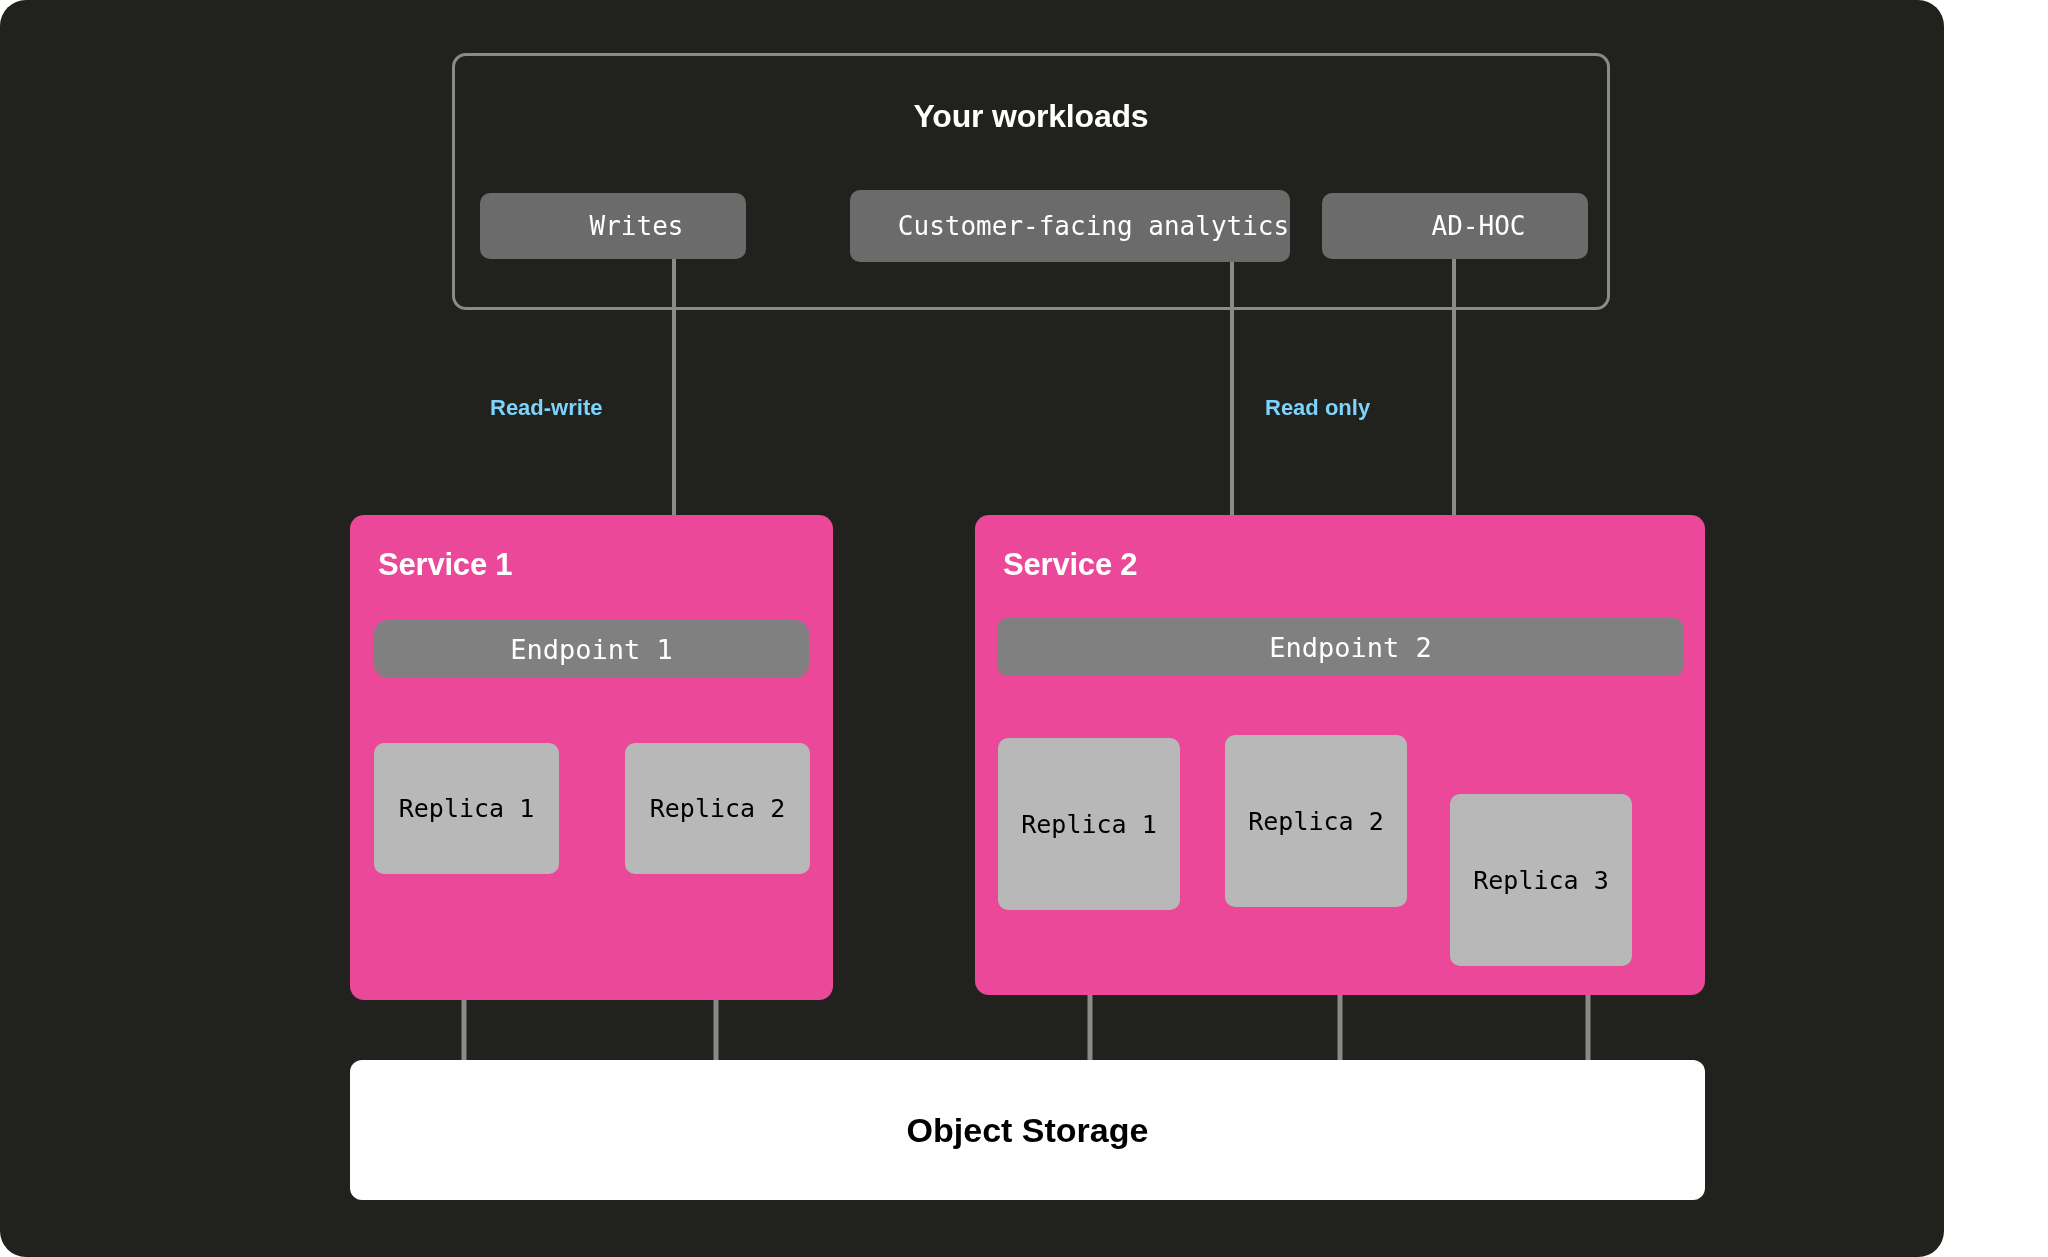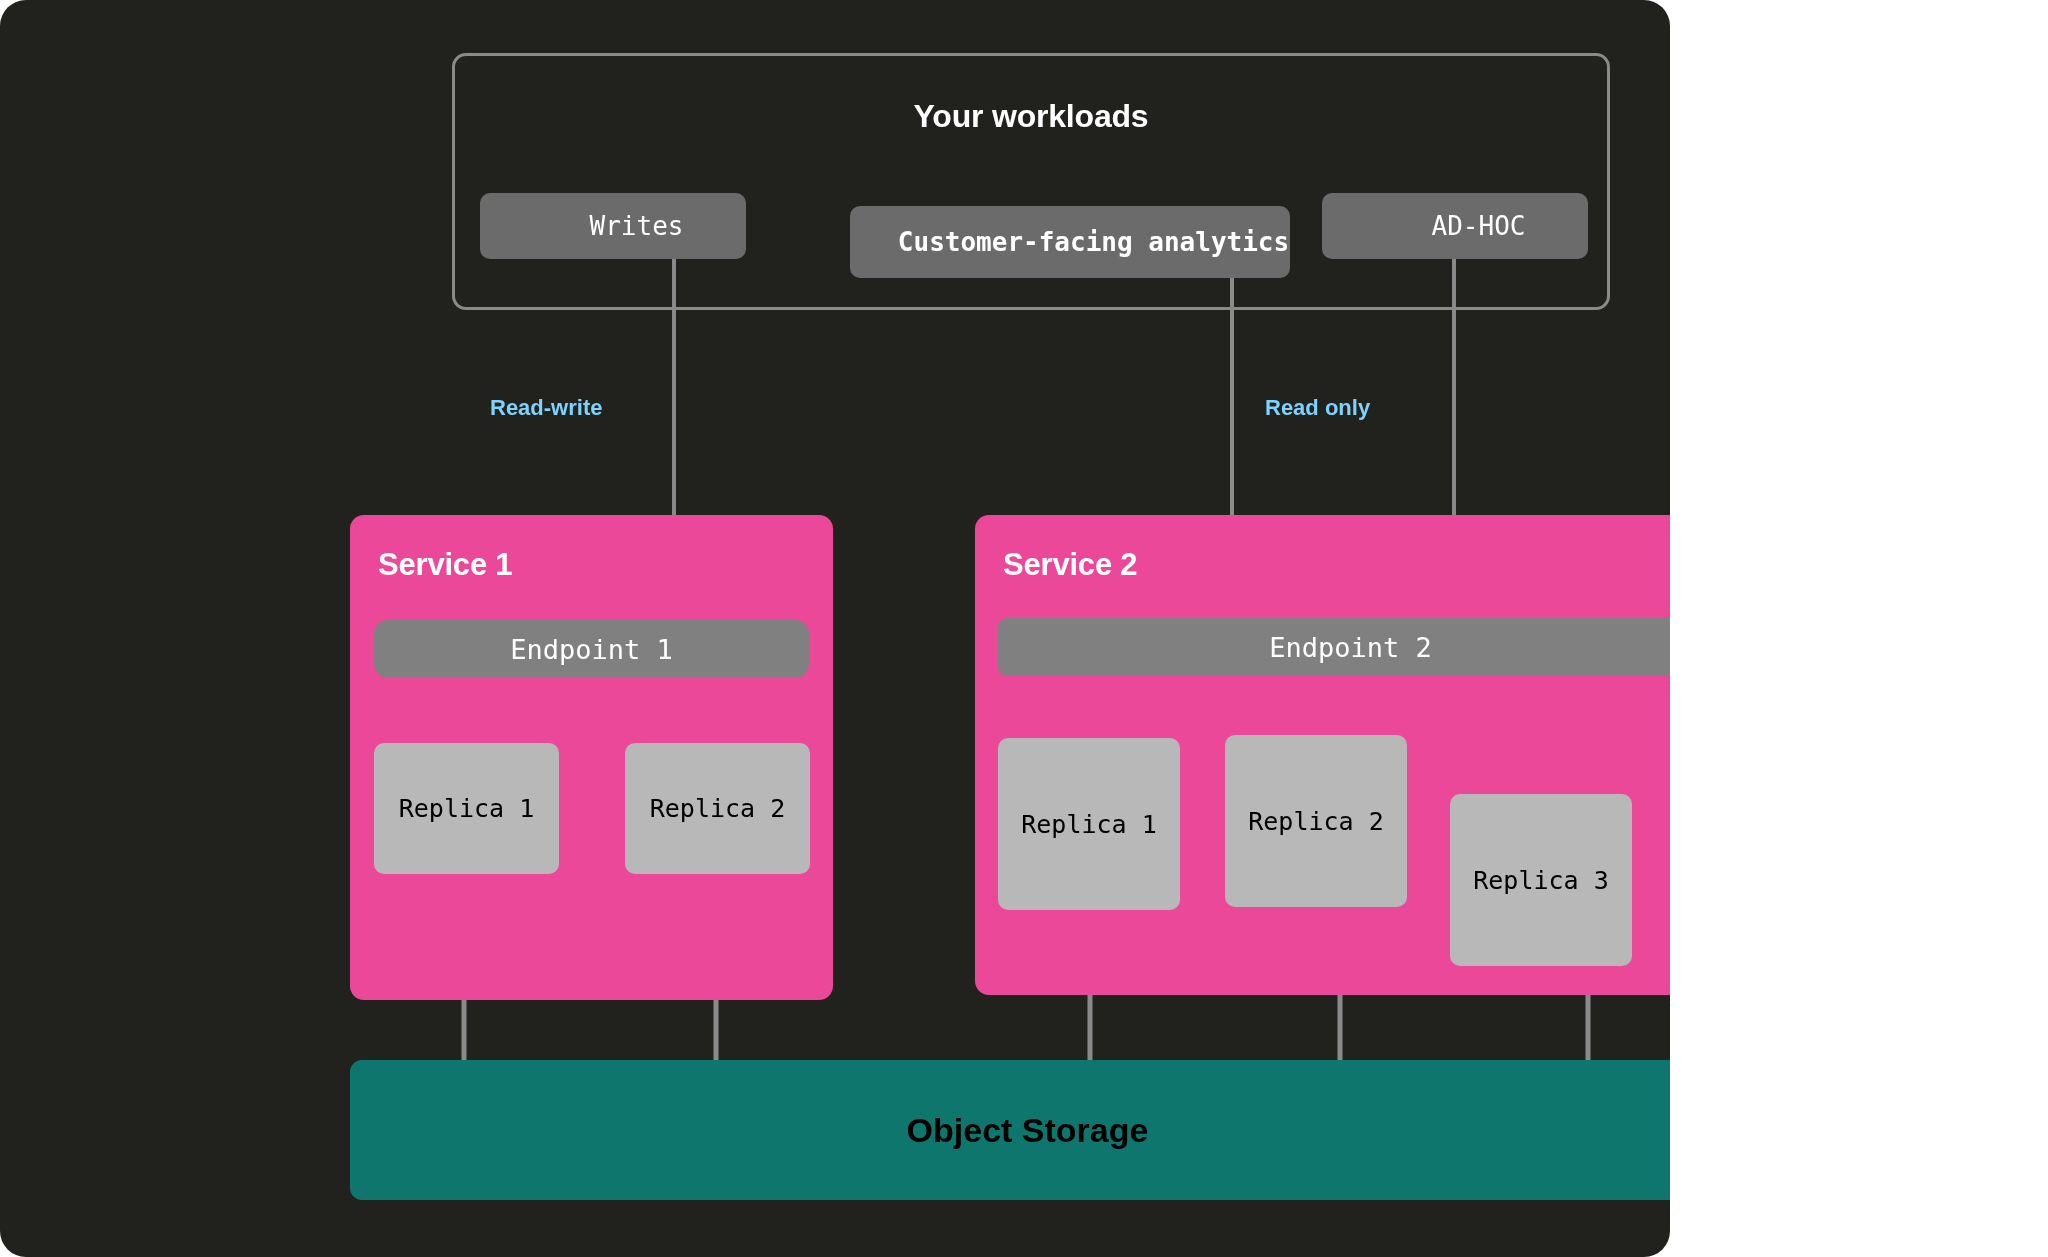--- a/index.html
+++ b/index.html
@@ -2,21 +2,21 @@
 <html><head>
 <meta charset="utf-8">
 <style>
   html, body {
     margin: 0;
     padding: 0;
     background: #ffffff;
   }
   #canvas {
     position: relative;
-    width: 1670px;
+    width: 1944px;
     height: 1257px;
     background: #21221D;
     border-radius: 26px;
     overflow: hidden;
     font-family: "Liberation Sans", sans-serif;
   }
   #wires {
     position: absolute;
     left: 0; top: 0;
     width: 2048px;
@@ -55,21 +55,21 @@
     display: flex;
     align-items: center;
     justify-content: center;
     color: #ffffff;
     font-family: "DejaVu Sans Mono", "Liberation Mono", monospace;
     font-size: 26px;
     box-sizing: border-box;
     padding-left: 47px;
   }
   .pill-writes   { left: 480px;  top: 193px; width: 266px; height: 66px; }
-  .pill-cfa      { left: 850px;  top: 206px; width: 440px; height: 72px; font-weight: bold; }
+  .pill-cfa      { left: 850px;  top: 190px; width: 440px; height: 72px; }
   .pill-adhoc    { left: 1322px; top: 193px; width: 266px; height: 66px; }
 
   
   .flow-label {
     position: absolute;
     color: #7dd3fc;
     font-size: 22px;
     font-weight: bold;
     z-index: 12;
     white-space: nowrap;
@@ -132,21 +132,21 @@
   .s2-r2 { left: 250px; top: 220px; width: 182px; height: 172px; }
   .s2-r3 { left: 475px; top: 233px; width: 182px; height: 172px; margin-top: 46px; }
 
   
   .object-storage {
     position: absolute;
     left: 350px;
     top: 1060px;
     width: 1355px;
     height: 140px;
-    background: #0f766e;
+    background: #ffffff;
     border-radius: 12px;
     display: flex;
     align-items: center;
     justify-content: center;
     color: #000000;
     font-size: 34px;
     font-weight: bold;
     z-index: 10;
     box-sizing: border-box;
   }

